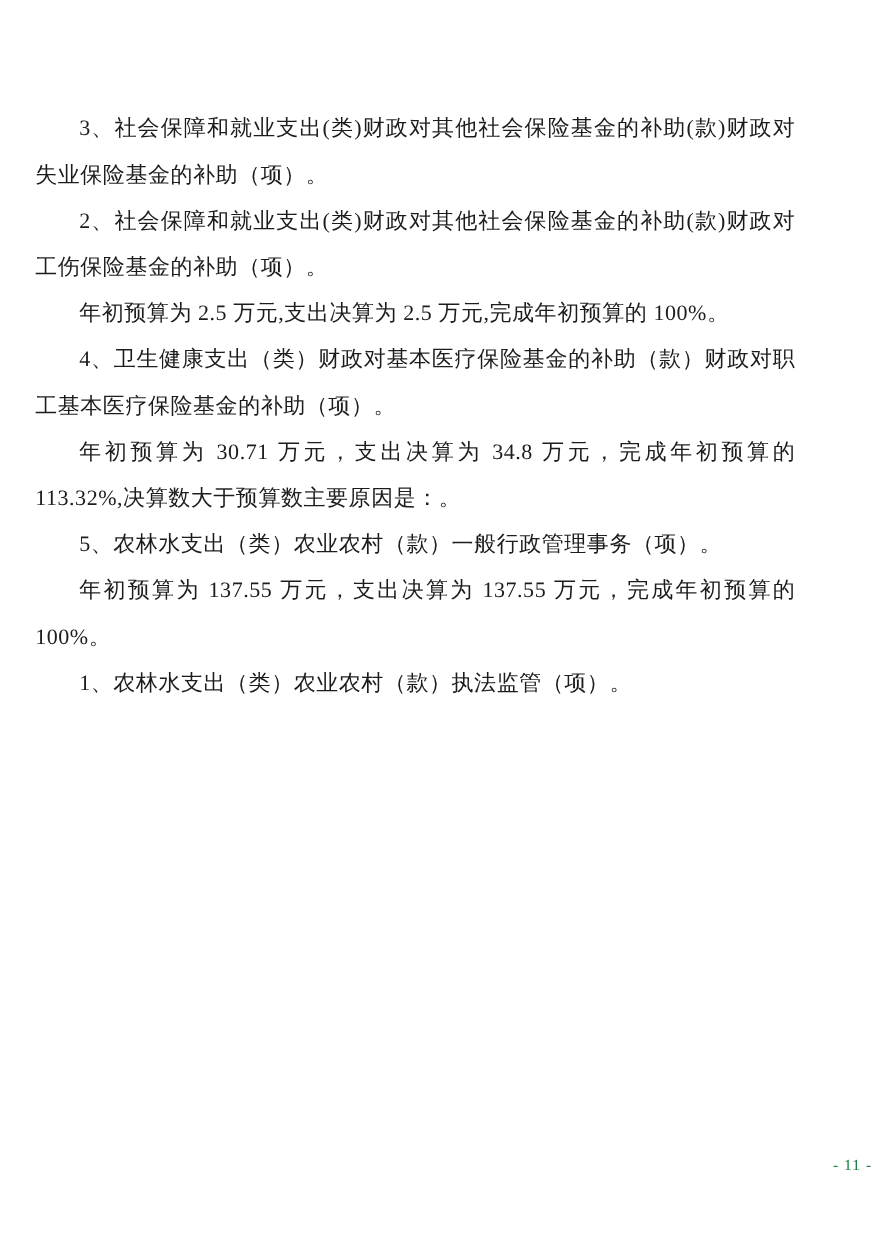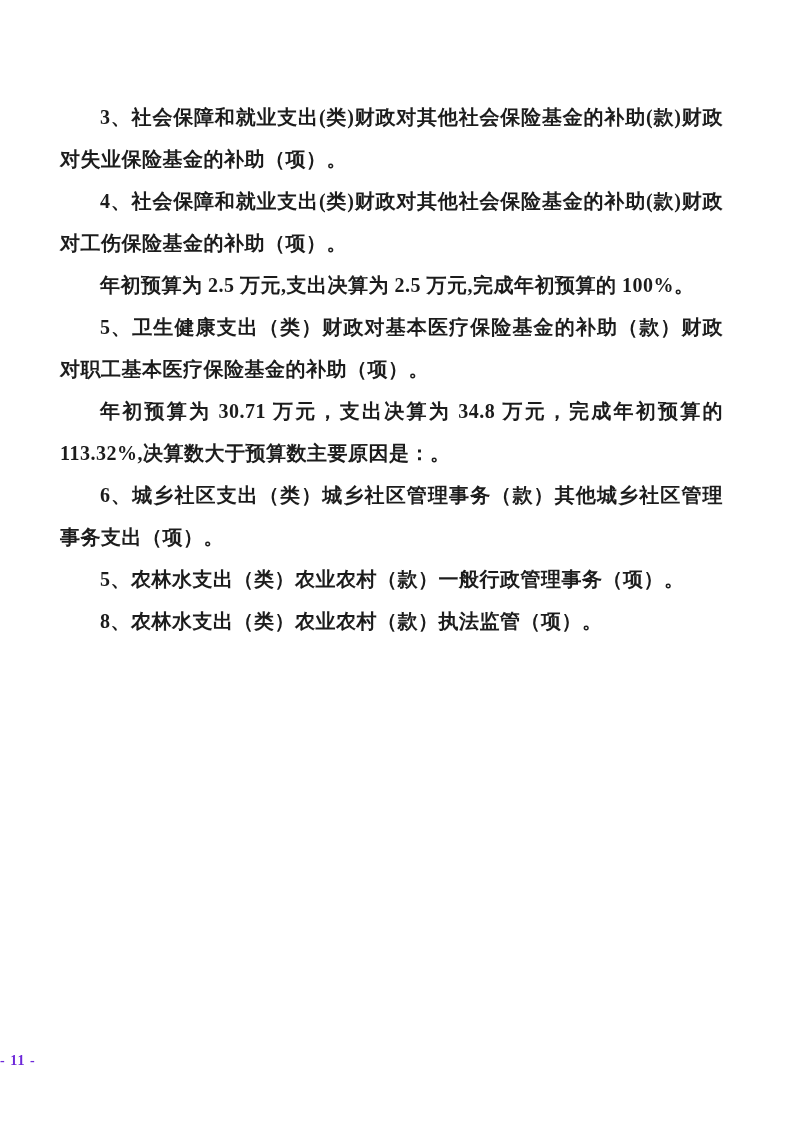--- a/index.html
+++ b/index.html
@@ -6,54 +6,53 @@
     margin: 0;
     padding: 0;
     background: #ffffff;
   }
   .page {
     position: relative;
     width: 793px;
     height: 1121px;
     background: #ffffff;
     box-sizing: border-box;
-    padding: 96px 70px 0 60px;
+    padding: 96px 70px 0 32px;
     overflow: hidden;
     font-family: "Liberation Serif", "DejaVu Serif", serif;
     color: #1c1c1c;
-    font-weight: bold;
   }
   .content p {
     margin: 0;
     font-size: 20px;
     line-height: 42px;
     text-align: justify;
     text-justify: inter-ideograph;
     text-indent: 2em;
     letter-spacing: 0.5px;
   }
   .page-number {
     position: absolute;
     left: 0;
     right: 0;
     bottom: 52px;
-    text-align: left;
+    text-align: right;
     font-size: 14px;
-    color: #6d28d9;
+    color: #15803d;
     letter-spacing: 1px;
   }
 </style>
 </head>
 <body>
 
 <div class="page">
   <div class="content">
     <p>3、社会保障和就业支出(类)财政对其他社会保险基金的补助(款)财政对失业保险基金的补助（项）。</p>
-    <p>4、社会保障和就业支出(类)财政对其他社会保险基金的补助(款)财政对工伤保险基金的补助（项）。</p>
+    <p>2、社会保障和就业支出(类)财政对其他社会保险基金的补助(款)财政对工伤保险基金的补助（项）。</p>
     <p>年初预算为 2.5 万元,支出决算为 2.5 万元,完成年初预算的 100%。</p>
-    <p>5、卫生健康支出（类）财政对基本医疗保险基金的补助（款）财政对职工基本医疗保险基金的补助（项）。</p>
+    <p>4、卫生健康支出（类）财政对基本医疗保险基金的补助（款）财政对职工基本医疗保险基金的补助（项）。</p>
     <p>年初预算为 30.71 万元，支出决算为 34.8 万元，完成年初预算的 113.32%,决算数大于预算数主要原因是：。</p>
-    <p>6、城乡社区支出（类）城乡社区管理事务（款）其他城乡社区管理事务支出（项）。</p>
     <p>5、农林水支出（类）农业农村（款）一般行政管理事务（项）。</p>
-    <p>8、农林水支出（类）农业农村（款）执法监管（项）。</p>
+    <p>年初预算为 137.55 万元，支出决算为 137.55 万元，完成年初预算的 100%。</p>
+    <p>1、农林水支出（类）农业农村（款）执法监管（项）。</p>
   </div>
   <div class="page-number">- 11 -</div>
 </div>
 
 </body></html>

